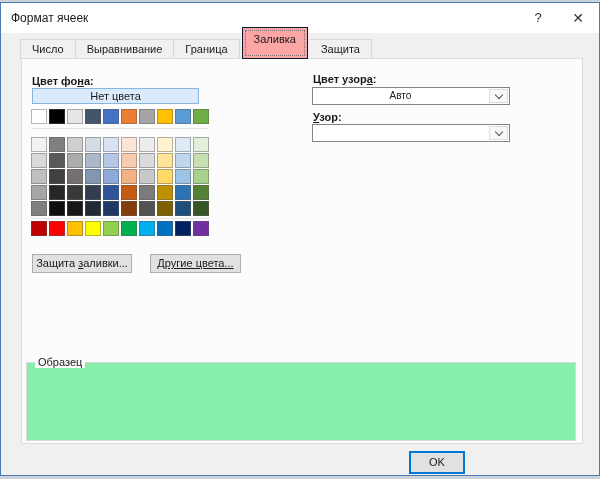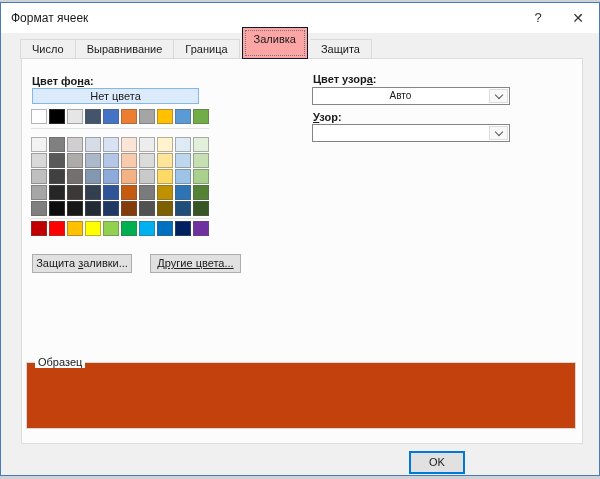--- a/index.html
+++ b/index.html
@@ -55,21 +55,21 @@
   .combo1{left:290px;top:28px;}
   .combo2{left:290px;top:65px;}
   .combo-text{position:absolute;left:0;right:21px;top:0;bottom:0;font-size:10px;color:#1a1a1a;
        text-align:center;line-height:16px;}
   .combo-arrow{position:absolute;right:1px;top:1px;bottom:1px;width:19px;background:#f8f8f8;
        border:1px solid #ddd;display:flex;align-items:center;justify-content:center;}
   .chev{width:6px;height:6px;border-right:1px solid #555;border-bottom:1px solid #555;
        transform:rotate(45deg);margin-top:-3px;}
 
   
-  .groupbox{position:absolute;left:4px;top:303px;width:550px;height:67px;background:#c2410c;
+  .groupbox{position:absolute;left:4px;top:303px;width:550px;height:79px;background:#86efac;
        border:1px solid #d8d8d8;}
   .legend{position:absolute;top:-7px;left:8px;background:#fcfcfc;padding:0 3px;font-size:11px;color:#1a1a1a;}
 
   
   .ok-btn{left:408px;top:448px;width:56px;height:23px;line-height:19px;border:2px solid #0078d7;text-align:center;}
   .cancel-btn{left:508px;top:448px;width:59px;height:23px;line-height:20px;}
 </style>
 </head>
 <body>
 

